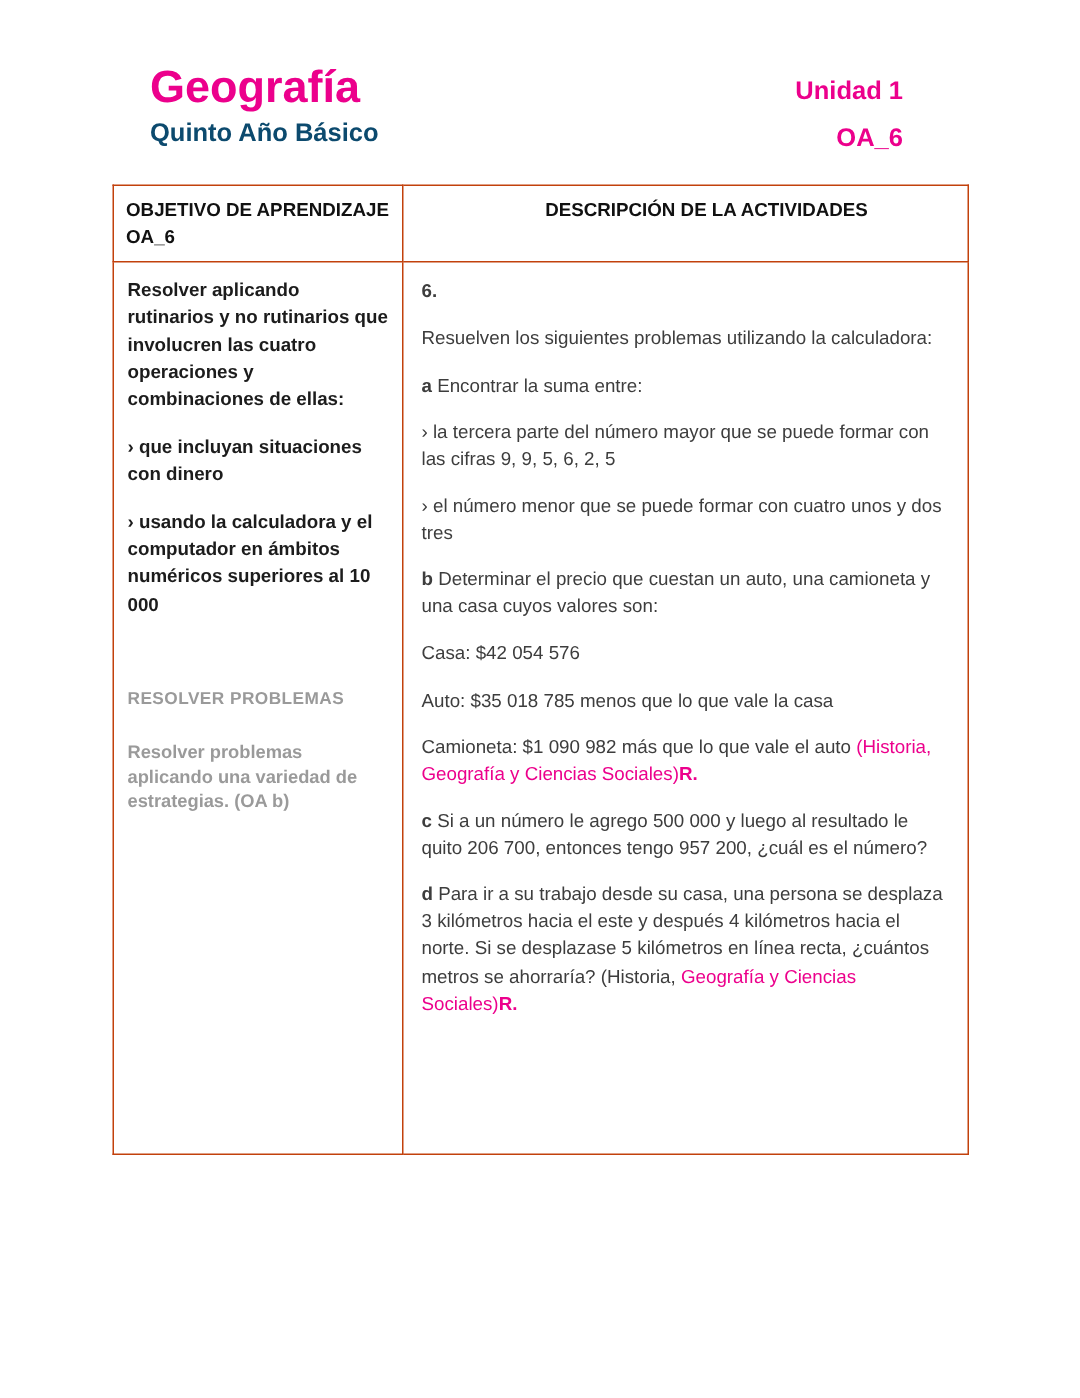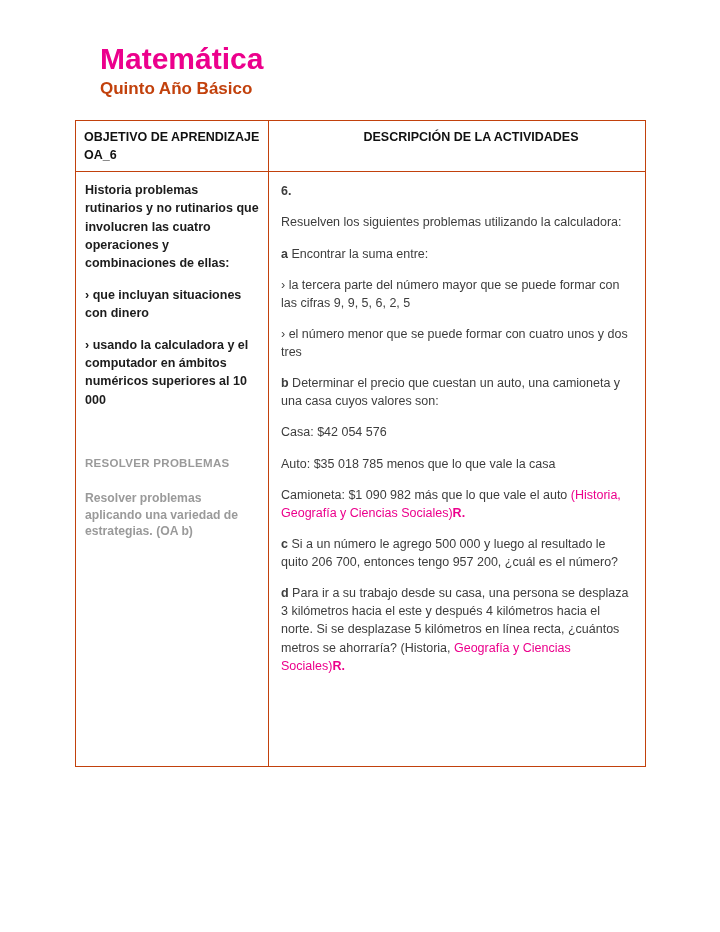--- a/index.html
+++ b/index.html
@@ -7,21 +7,21 @@
   body {
     width:720px; height:932px;
     font-family:"Liberation Sans","DejaVu Sans",sans-serif;
     color:#3d3d3d;
     overflow:hidden;
   }
   .page { width:720px; height:932px; background:#ffffff; position:relative; }
 
   .header { display:flex; justify-content:space-between; align-items:flex-start; padding:42px 118px 0 100px; }
   .brand-title { font-size:30px; font-weight:bold; color:var(--magenta,#ec008c); }
-  .brand-subtitle { font-size:17px; font-weight:bold; color:#c2410c; margin-top:3px; }
+  .brand-subtitle { font-size:17px; font-weight:bold; color:#0c4a6e; margin-top:3px; }
   .header-right { text-align:right; padding-top:9px; }
   .unit-label { font-size:17px; font-weight:bold; color:var(--magenta,#ec008c); }
   .oa-label { font-size:17px; font-weight:bold; color:var(--magenta,#ec008c); margin-top:11px; }
 
   .section-title { margin-top:60px; text-align:center; font-size:15px; font-weight:bold; color:#3c3c3c; }
 
   table.activities { border-collapse:collapse; margin:21px 0 0 75px; width:570px; table-layout:fixed; }
   table.activities td { border:1px solid #c2410c; vertical-align:top; background:#ffffff; }
   .col-obj { width:193px; }
   .col-desc { width:377px; }
@@ -44,35 +44,39 @@
   .magenta { color:var(--magenta,#ec008c); }
   .magenta-bold { color:var(--magenta,#ec008c); font-weight:bold; }
 </style>
 </head>
 <body>
 
 <div class="page">
 
   <div class="header">
     <div>
-      <div class="brand-title">Matemática</div>
+      <div class="brand-title">Geografía</div>
       <div class="brand-subtitle">Quinto Año Básico</div>
+    </div>
+    <div class="header-right">
+      <div class="unit-label">Unidad 1</div>
+      <div class="oa-label">OA_6</div>
     </div>
   </div>
 
 
   <table class="activities">
     <tbody>
       <tr>
         <td class="col-obj head-cell">OBJETIVO DE APRENDIZAJE OA_6</td>
         <td class="col-desc head-cell center">DESCRIPCIÓN DE LA ACTIVIDADES</td>
       </tr>
       <tr>
         <td class="col-obj body-cell obj-cell">
-          <p>Historia problemas rutinarios y no rutinarios que involucren las cuatro operaciones y combinaciones de ellas:</p>
+          <p>Resolver aplicando rutinarios y no rutinarios que involucren las cuatro operaciones y combinaciones de ellas:</p>
           <p>› que incluyan situaciones con dinero</p>
           <p>› usando la calculadora y el computador en ámbitos numéricos superiores al 10 000</p>
           <div class="skill-block">
             <p class="skill-title">RESOLVER PROBLEMAS</p>
             <p class="skill-text">Resolver problemas aplicando una variedad de estrategias. (OA b)</p>
           </div>
         </td>
         <td class="col-desc body-cell act-cell">
           <p class="bold">6.</p>
           <p>Resuelven los siguientes problemas utilizando la calculadora:</p>

